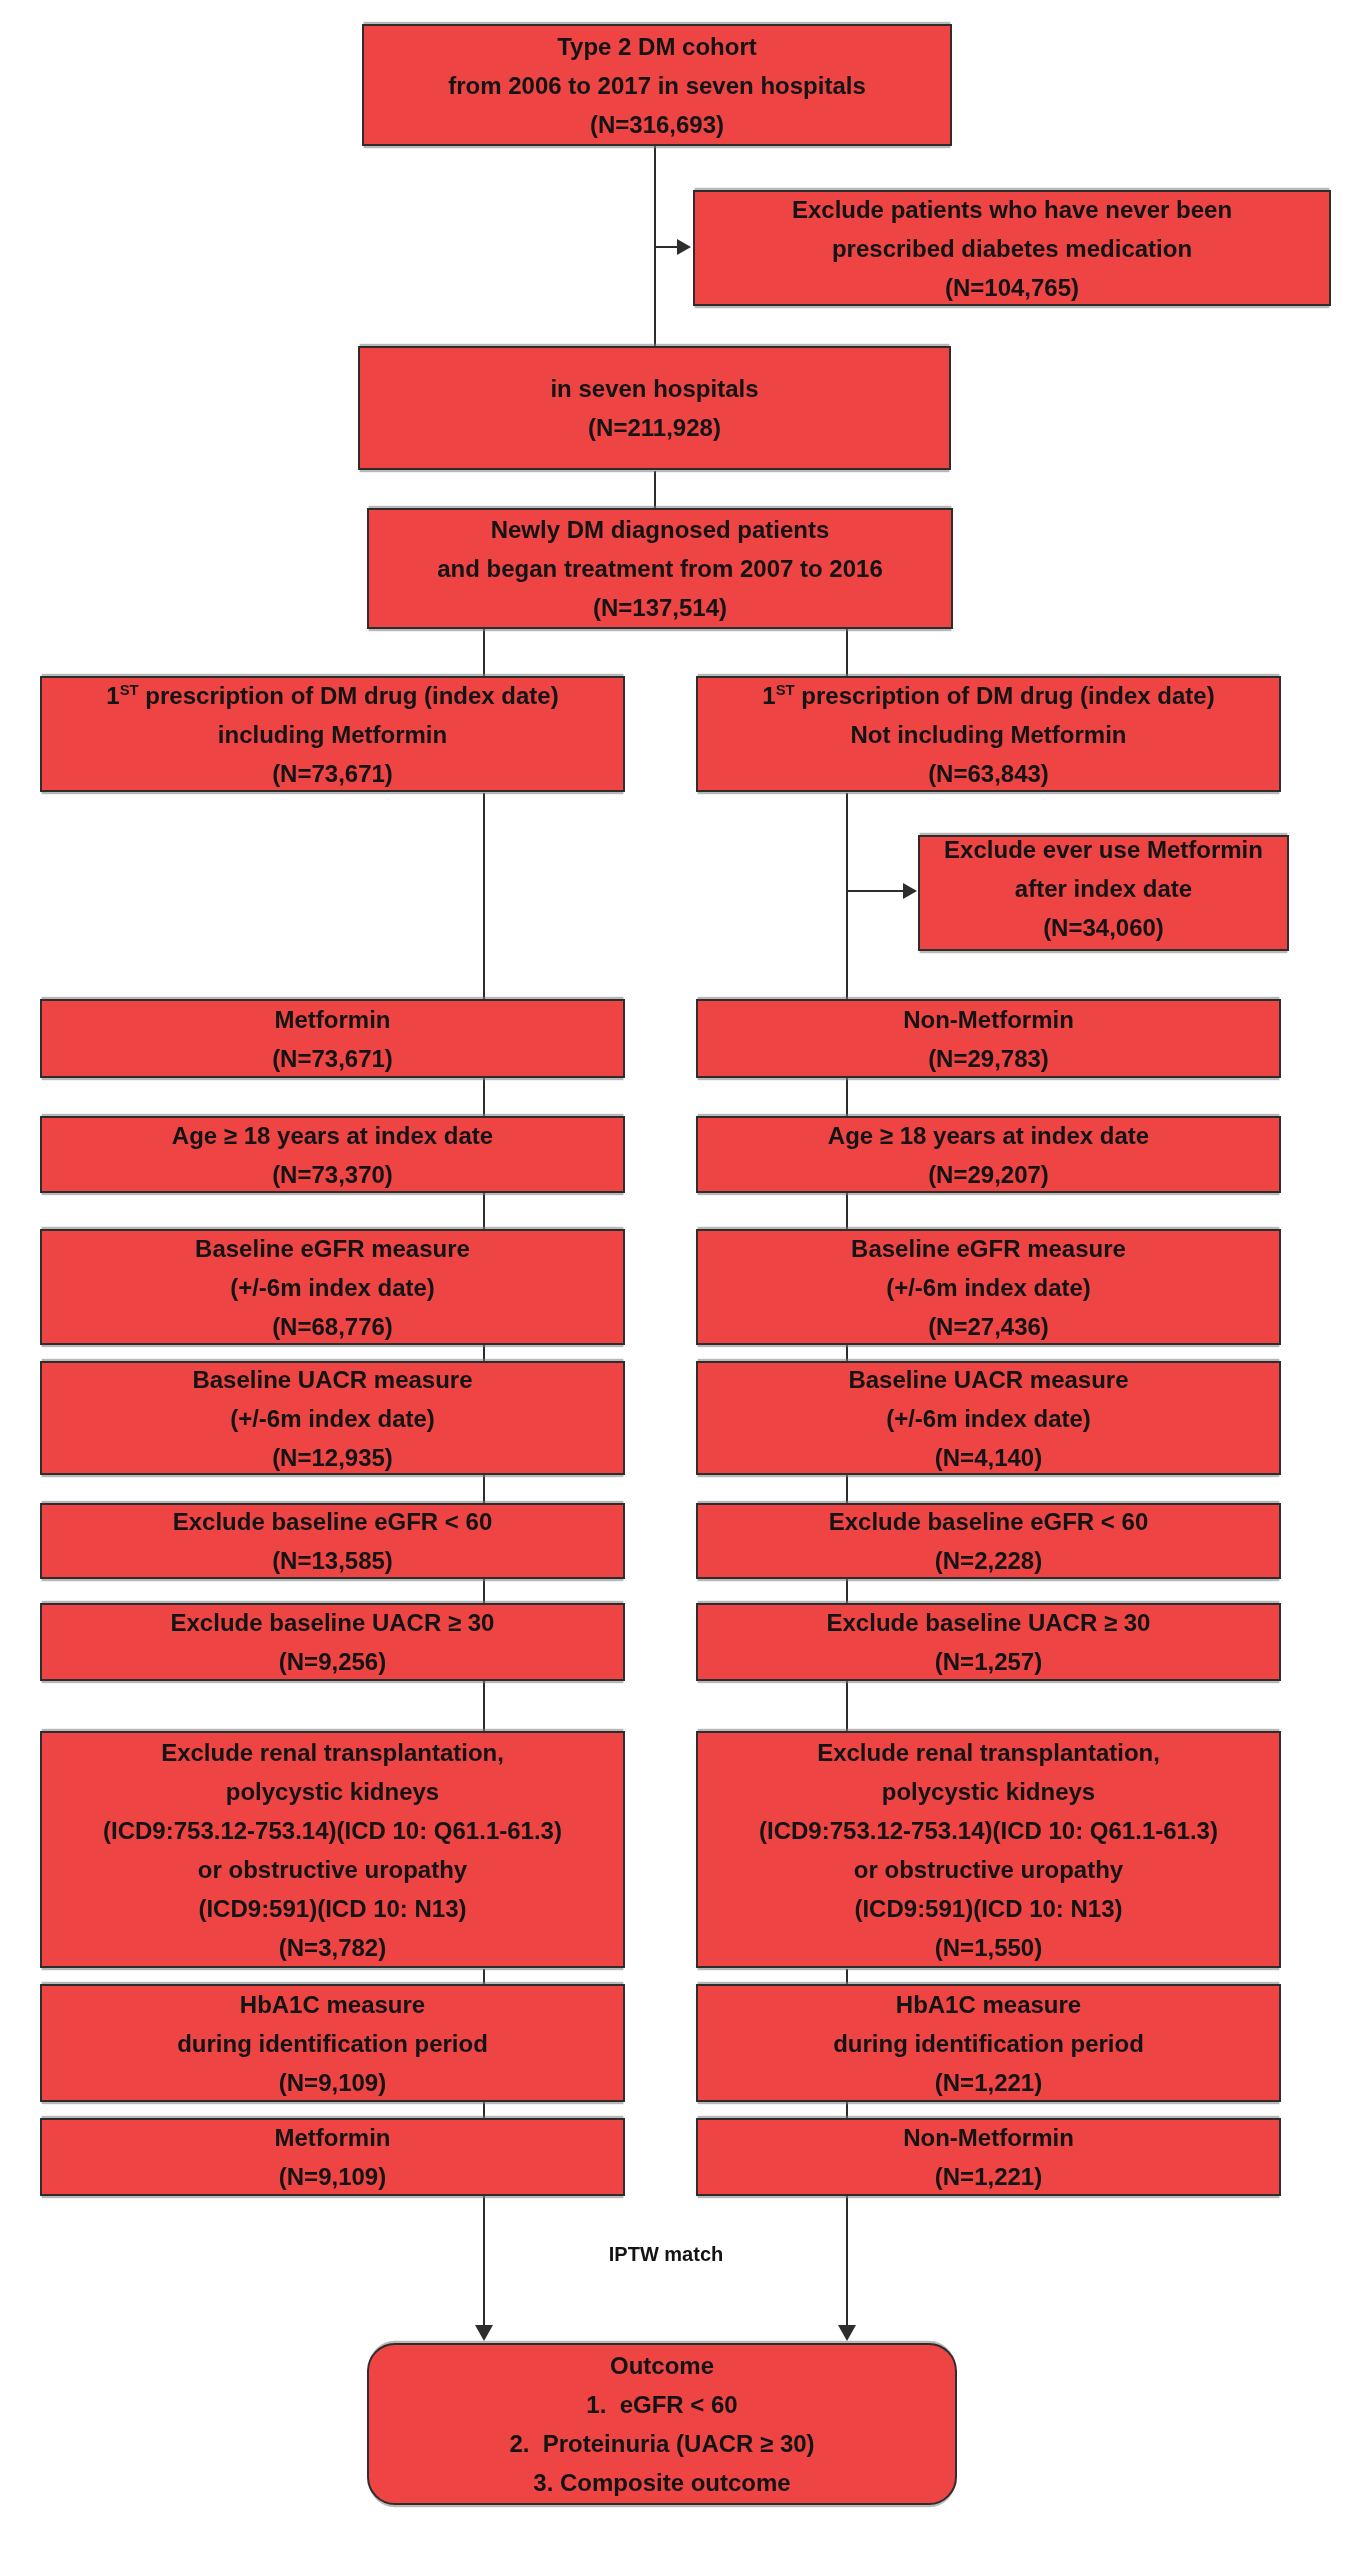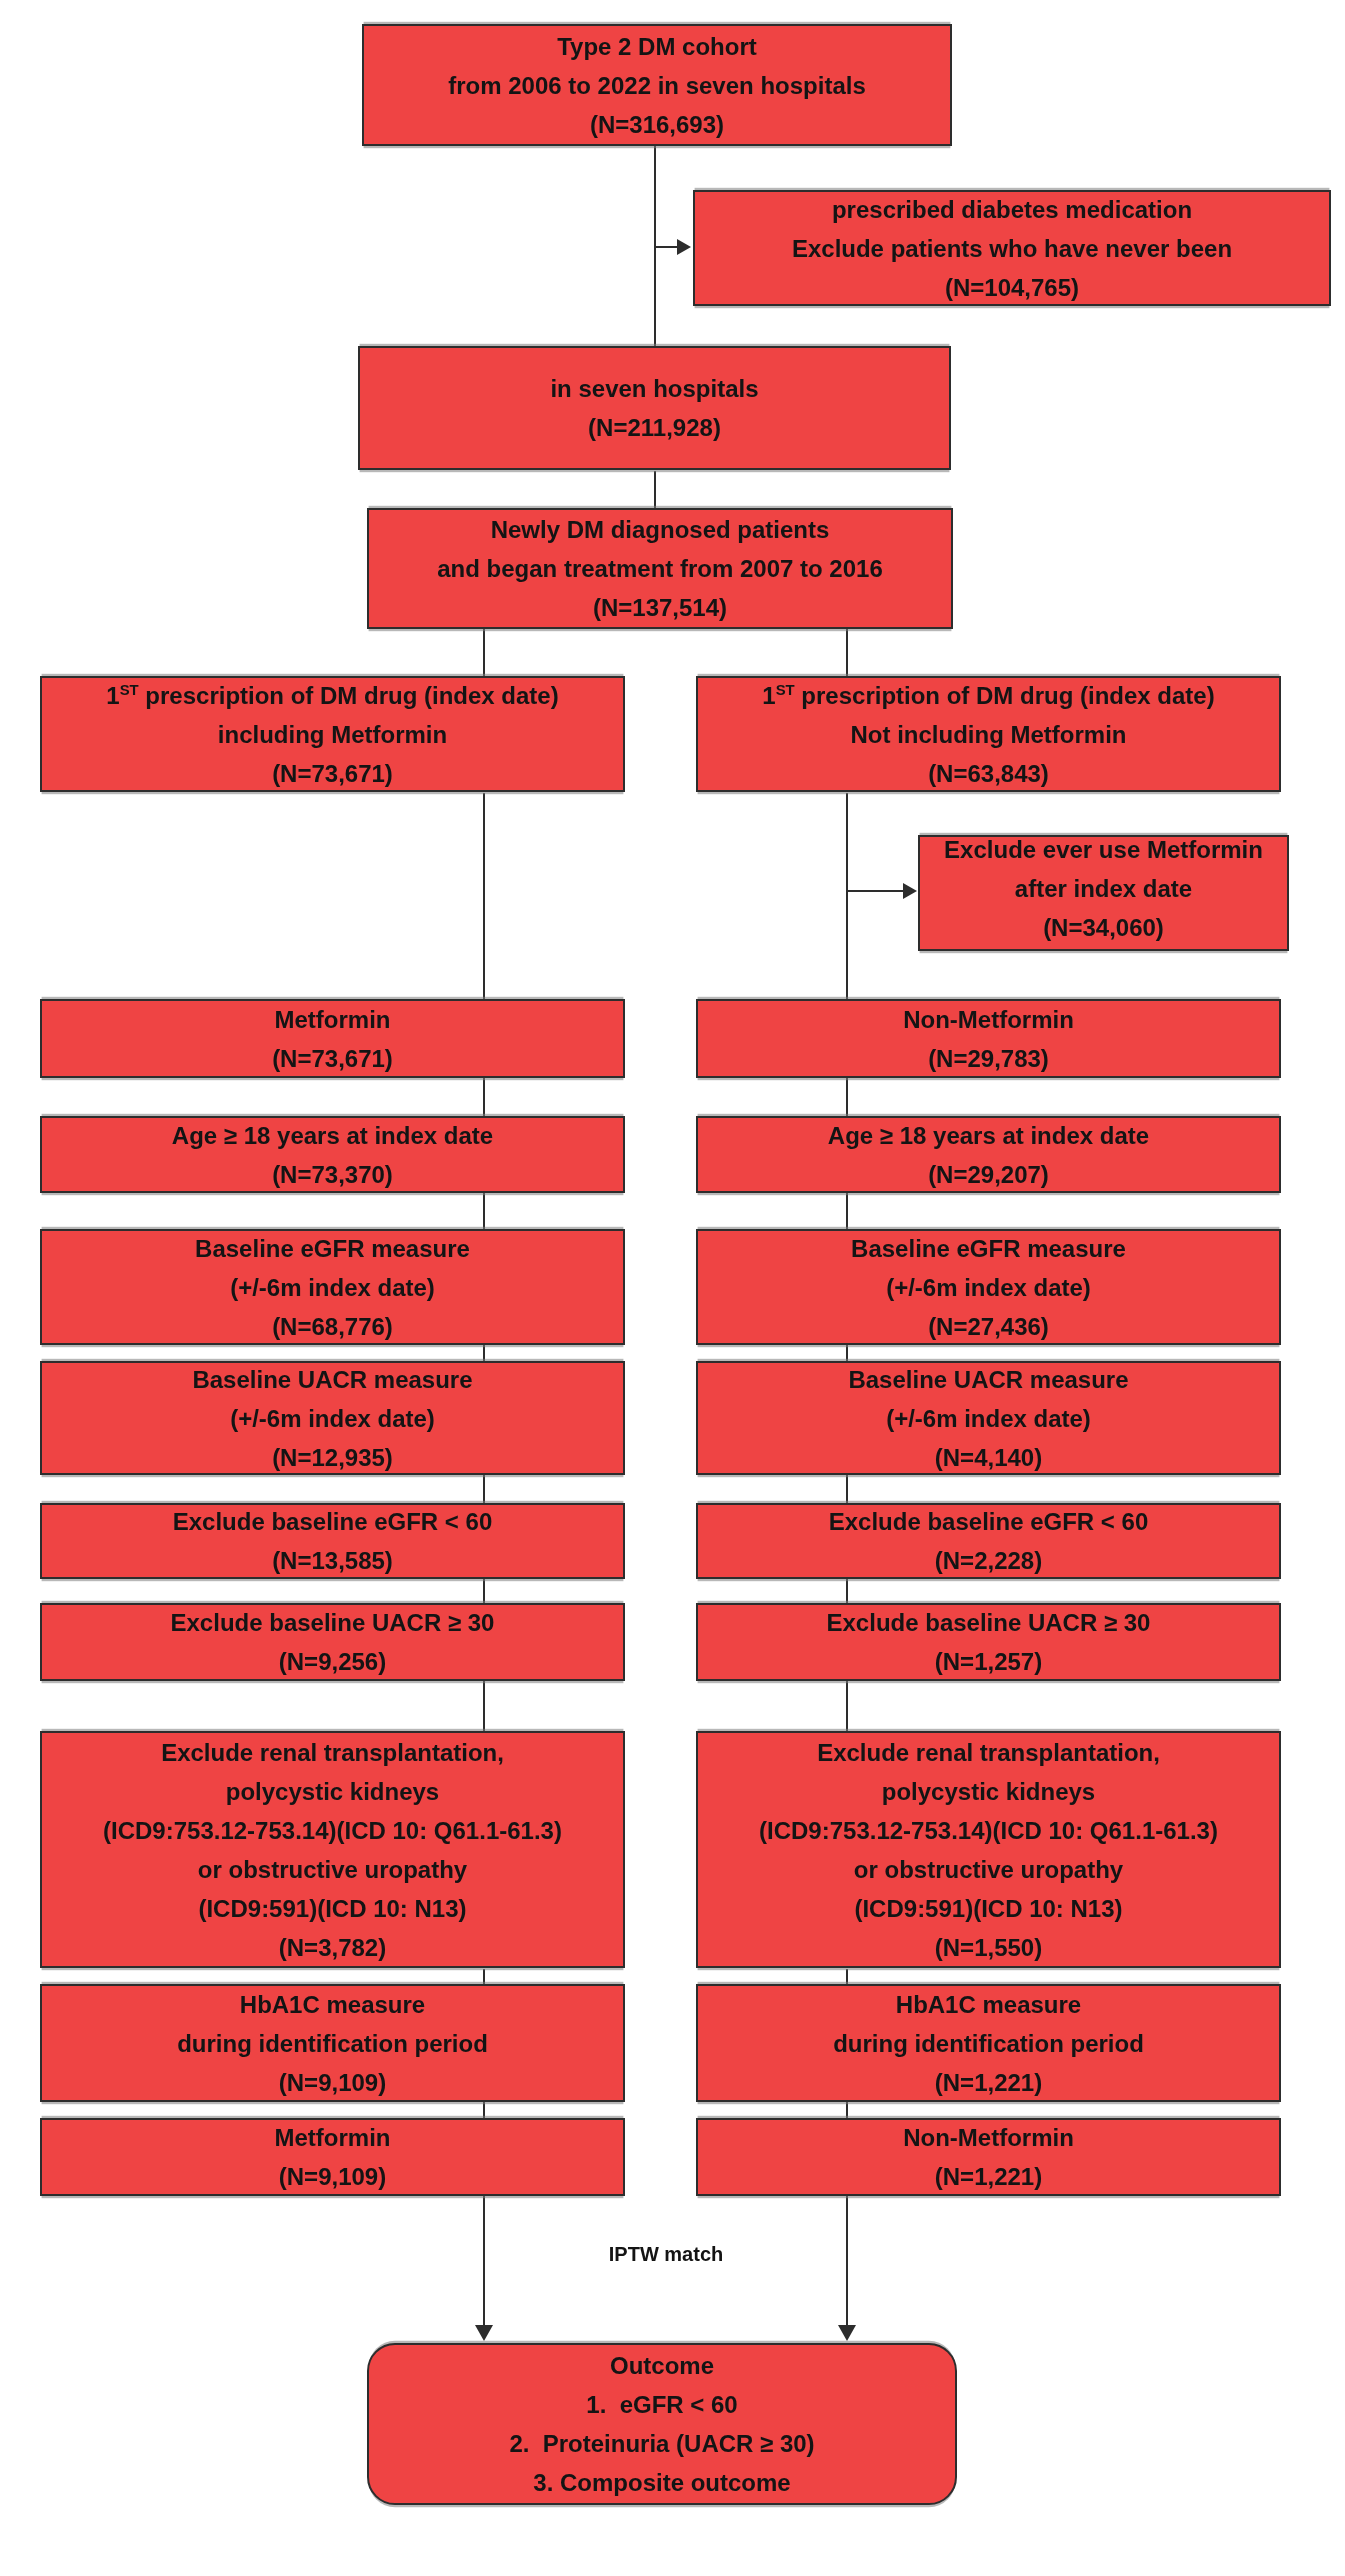--- a/index.html
+++ b/index.html
@@ -93,27 +93,27 @@
   <div class="vline" style="left:483px; top:2102px; height:15.5px;"></div>
   <div class="vline" style="left:846px; top:2102px; height:15.5px;"></div>
 
   <div class="vline" style="left:483px; top:2196px; height:130px;"></div>
   <div class="arrow-down" style="left:475px; top:2325px;"></div>
   <div class="vline" style="left:846px; top:2196px; height:130px;"></div>
   <div class="arrow-down" style="left:838px; top:2325px;"></div>
 
   <div class="box" style="left:362px; top:24px; width:590px; height:122px;">
     <div class="line">Type 2 DM cohort</div>
-    <div class="line">from 2006 to 2022 in seven hospitals</div>
+    <div class="line">from 2006 to 2017 in seven hospitals</div>
     <div class="line">(N=316,693)</div>
   </div>
 
   <div class="box" style="left:693px; top:190px; width:638px; height:116px;">
+    <div class="line">Exclude patients who have never been</div>
     <div class="line">prescribed diabetes medication</div>
-    <div class="line">Exclude patients who have never been</div>
     <div class="line">(N=104,765)</div>
   </div>
 
   <div class="box" style="left:358px; top:346px; width:593px; height:124px;">
     <div class="line">in seven hospitals</div>
     <div class="line">(N=211,928)</div>
   </div>
 
   <div class="box" style="left:367px; top:508px; width:586px; height:121px;">
     <div class="line">Newly DM diagnosed patients</div>

